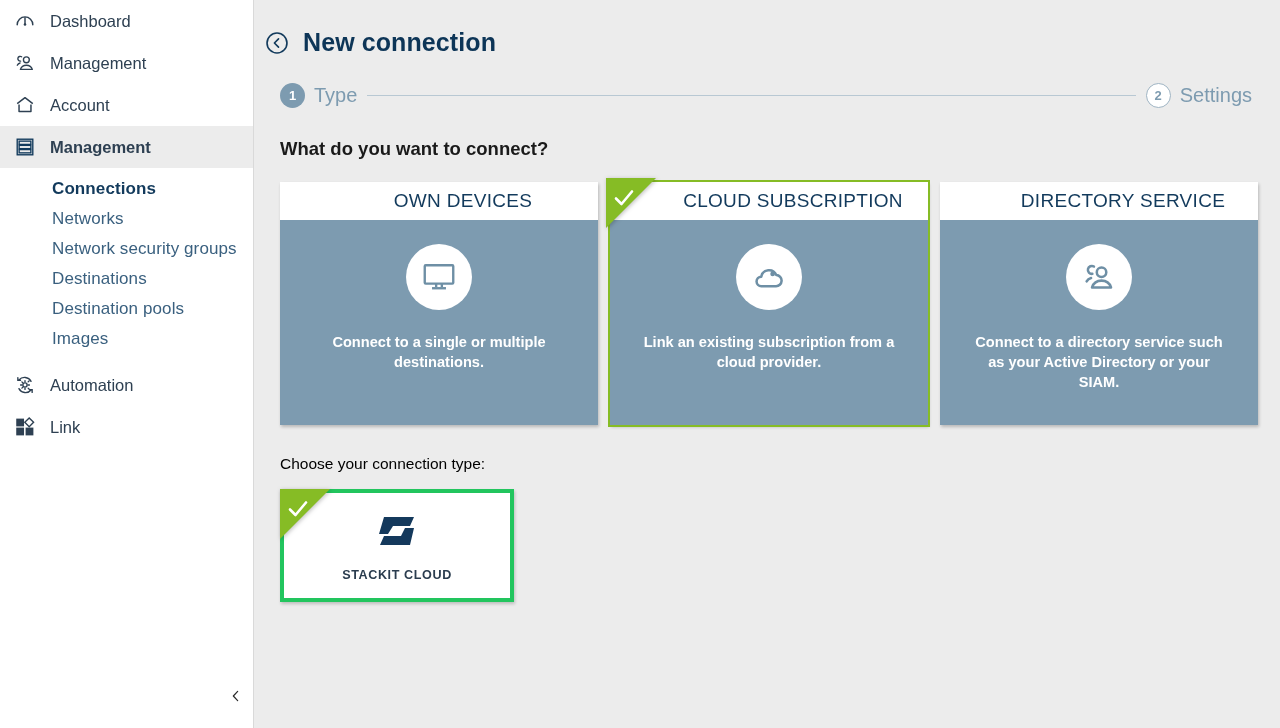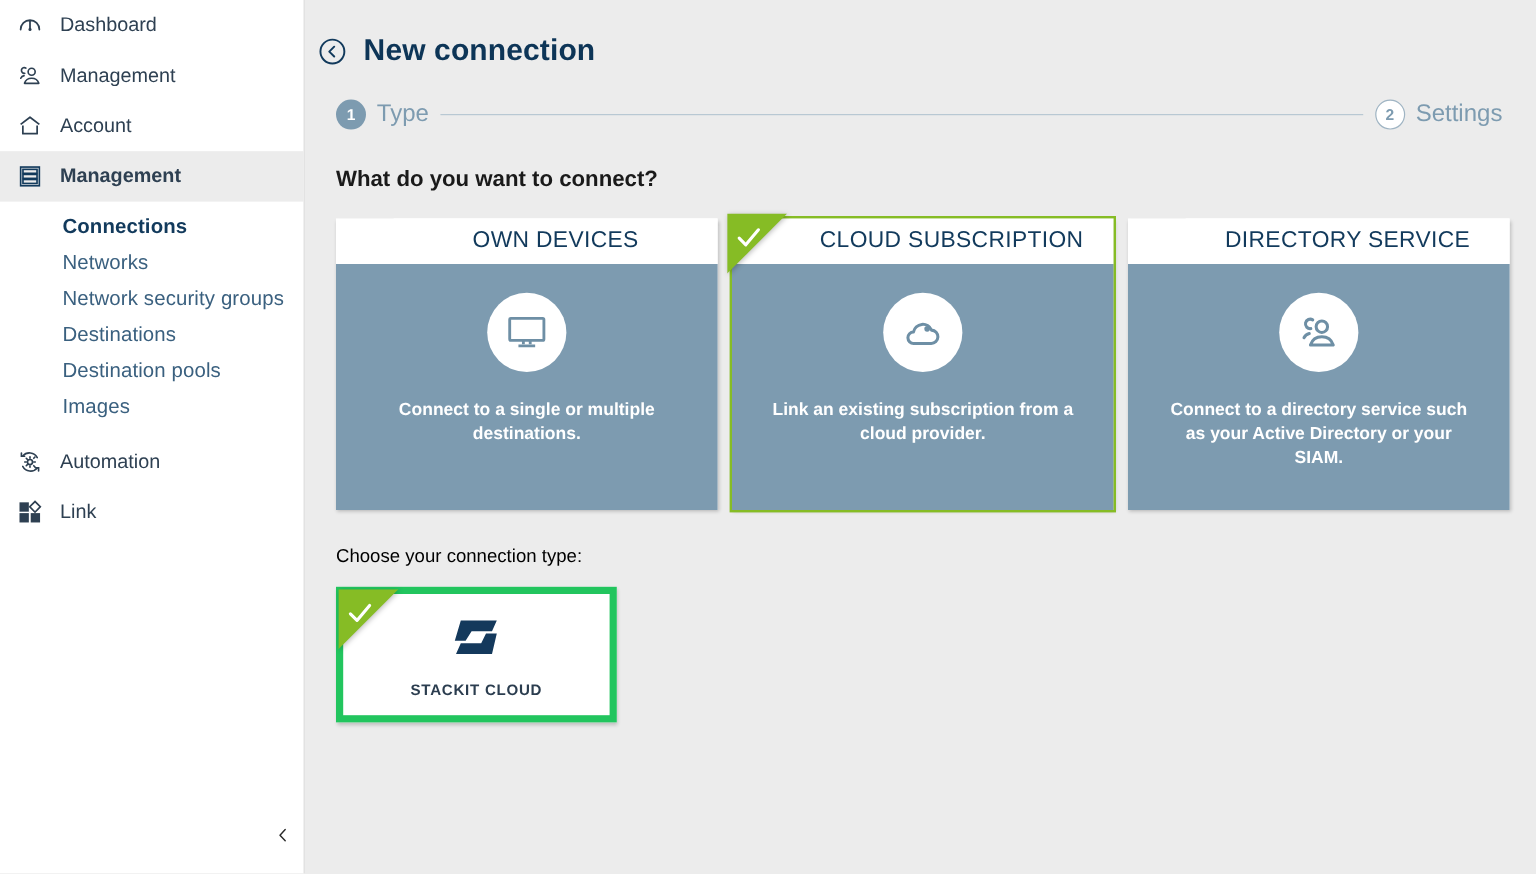--- a/index.html
+++ b/index.html
@@ -112,21 +112,21 @@
   }
   .ribbon svg { display: block; filter: drop-shadow(1px 1px 2px rgba(0,0,0,.25)); }
 
   
   .choose-label {
     margin: 30px 0 0 26px; font-size: 15.5px; color: #000000;
   }
   .type-tiles { margin: 16px 0 0 26px; display: flex; gap: 14px; }
   .type-tile {
     position: relative; width: 234px; height: 113px;
-    background: #ffffff; border: 6px solid #22c55e;
+    background: #ffffff; border: 4px solid #22c55e;
     box-shadow: 1px 2px 3px rgba(0,0,0,.2);
     display: flex; flex-direction: column; align-items: center;
     justify-content: center; cursor: pointer;
   }
   .type-logo { height: 42px; display: flex; align-items: center; justify-content: center; }
   .type-name {
     margin-top: 16px; font-size: 12.6px; letter-spacing: .6px;
     color: #2b3d4f; font-weight: 600;
   }
 </style>

